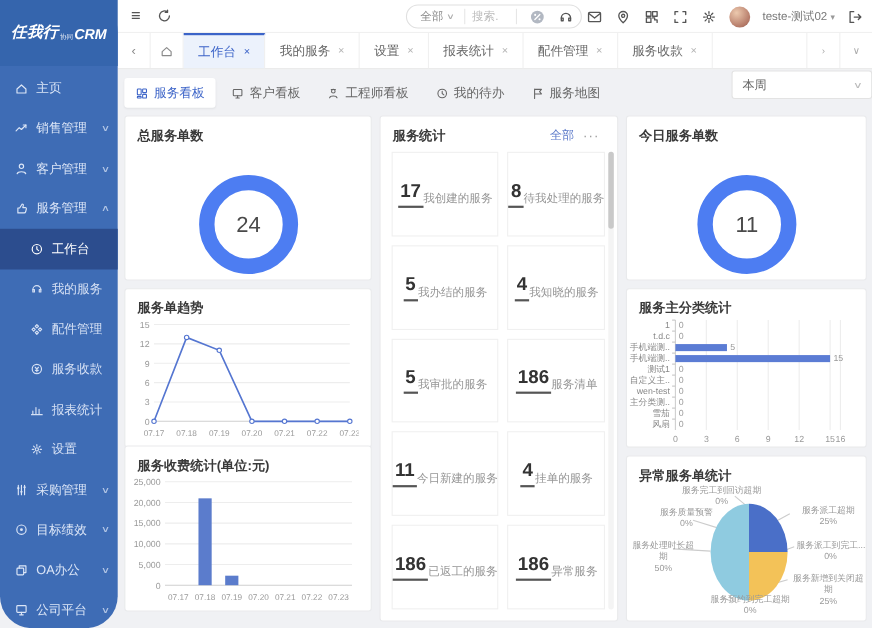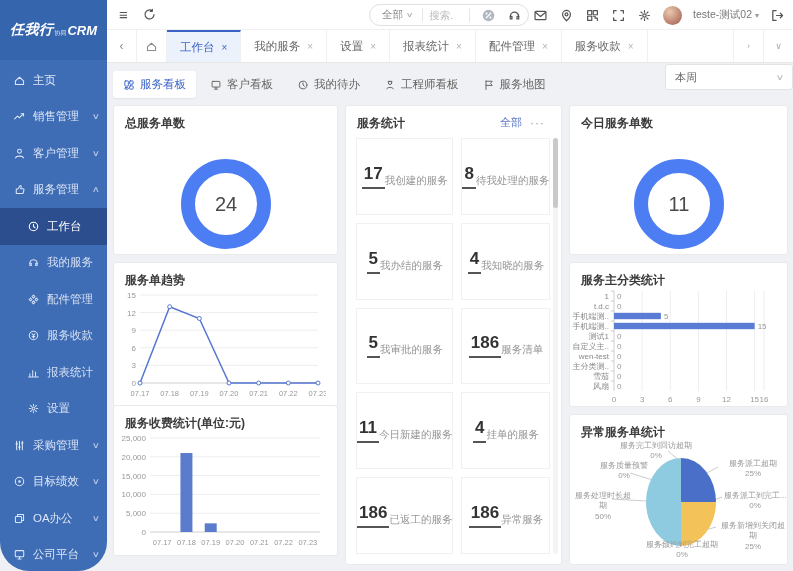--- a/index.html
+++ b/index.html
@@ -372,34 +372,34 @@
           <svg viewBox="0 0 16 16" fill="none" stroke="currentColor" stroke-width="1.3" stroke-linecap="round" stroke-linejoin="round">
             <rect x="2.8" y="3.2" width="10.4" height="7.6" rx="1"></rect>
             <path d="M6 13.5h4M8 10.8v2.7"></path>
           </svg>
         </span>
         <span>客户看板</span>
       </div>
       <div class="sn-item">
         <span style="display:inline-flex">
           <svg viewBox="0 0 16 16" fill="none" stroke="currentColor" stroke-width="1.3" stroke-linecap="round" stroke-linejoin="round">
+            <circle cx="8" cy="5.2" r="2.2"></circle>
+            <path d="M3.5 13.2c.7-2.8 8.3-2.8 9 0M5.5 3.2h5"></path>
+          </svg>
+        </span>
+        <span>工程师看板</span>
+      </div>
+      <div class="sn-item">
+        <span style="display:inline-flex">
+          <svg viewBox="0 0 16 16" fill="none" stroke="currentColor" stroke-width="1.3" stroke-linecap="round" stroke-linejoin="round">
             <circle cx="8" cy="8" r="5.2"></circle>
             <path d="M8 5.2V8l2 1.6"></path>
           </svg>
         </span>
         <span>我的待办</span>
-      </div>
-      <div class="sn-item">
-        <span style="display:inline-flex">
-          <svg viewBox="0 0 16 16" fill="none" stroke="currentColor" stroke-width="1.3" stroke-linecap="round" stroke-linejoin="round">
-            <circle cx="8" cy="5.2" r="2.2"></circle>
-            <path d="M3.5 13.2c.7-2.8 8.3-2.8 9 0M5.5 3.2h5"></path>
-          </svg>
-        </span>
-        <span>工程师看板</span>
       </div>
       <div class="sn-item">
         <span style="display:inline-flex">
           <svg viewBox="0 0 16 16" fill="none" stroke="currentColor" stroke-width="1.3" stroke-linecap="round" stroke-linejoin="round">
             <path d="M4 14V2.5M4 3h8.3L10 5.8l2.3 2.7H4"></path>
           </svg>
         </span>
         <span>服务地图</span>
       </div>
     </div>

